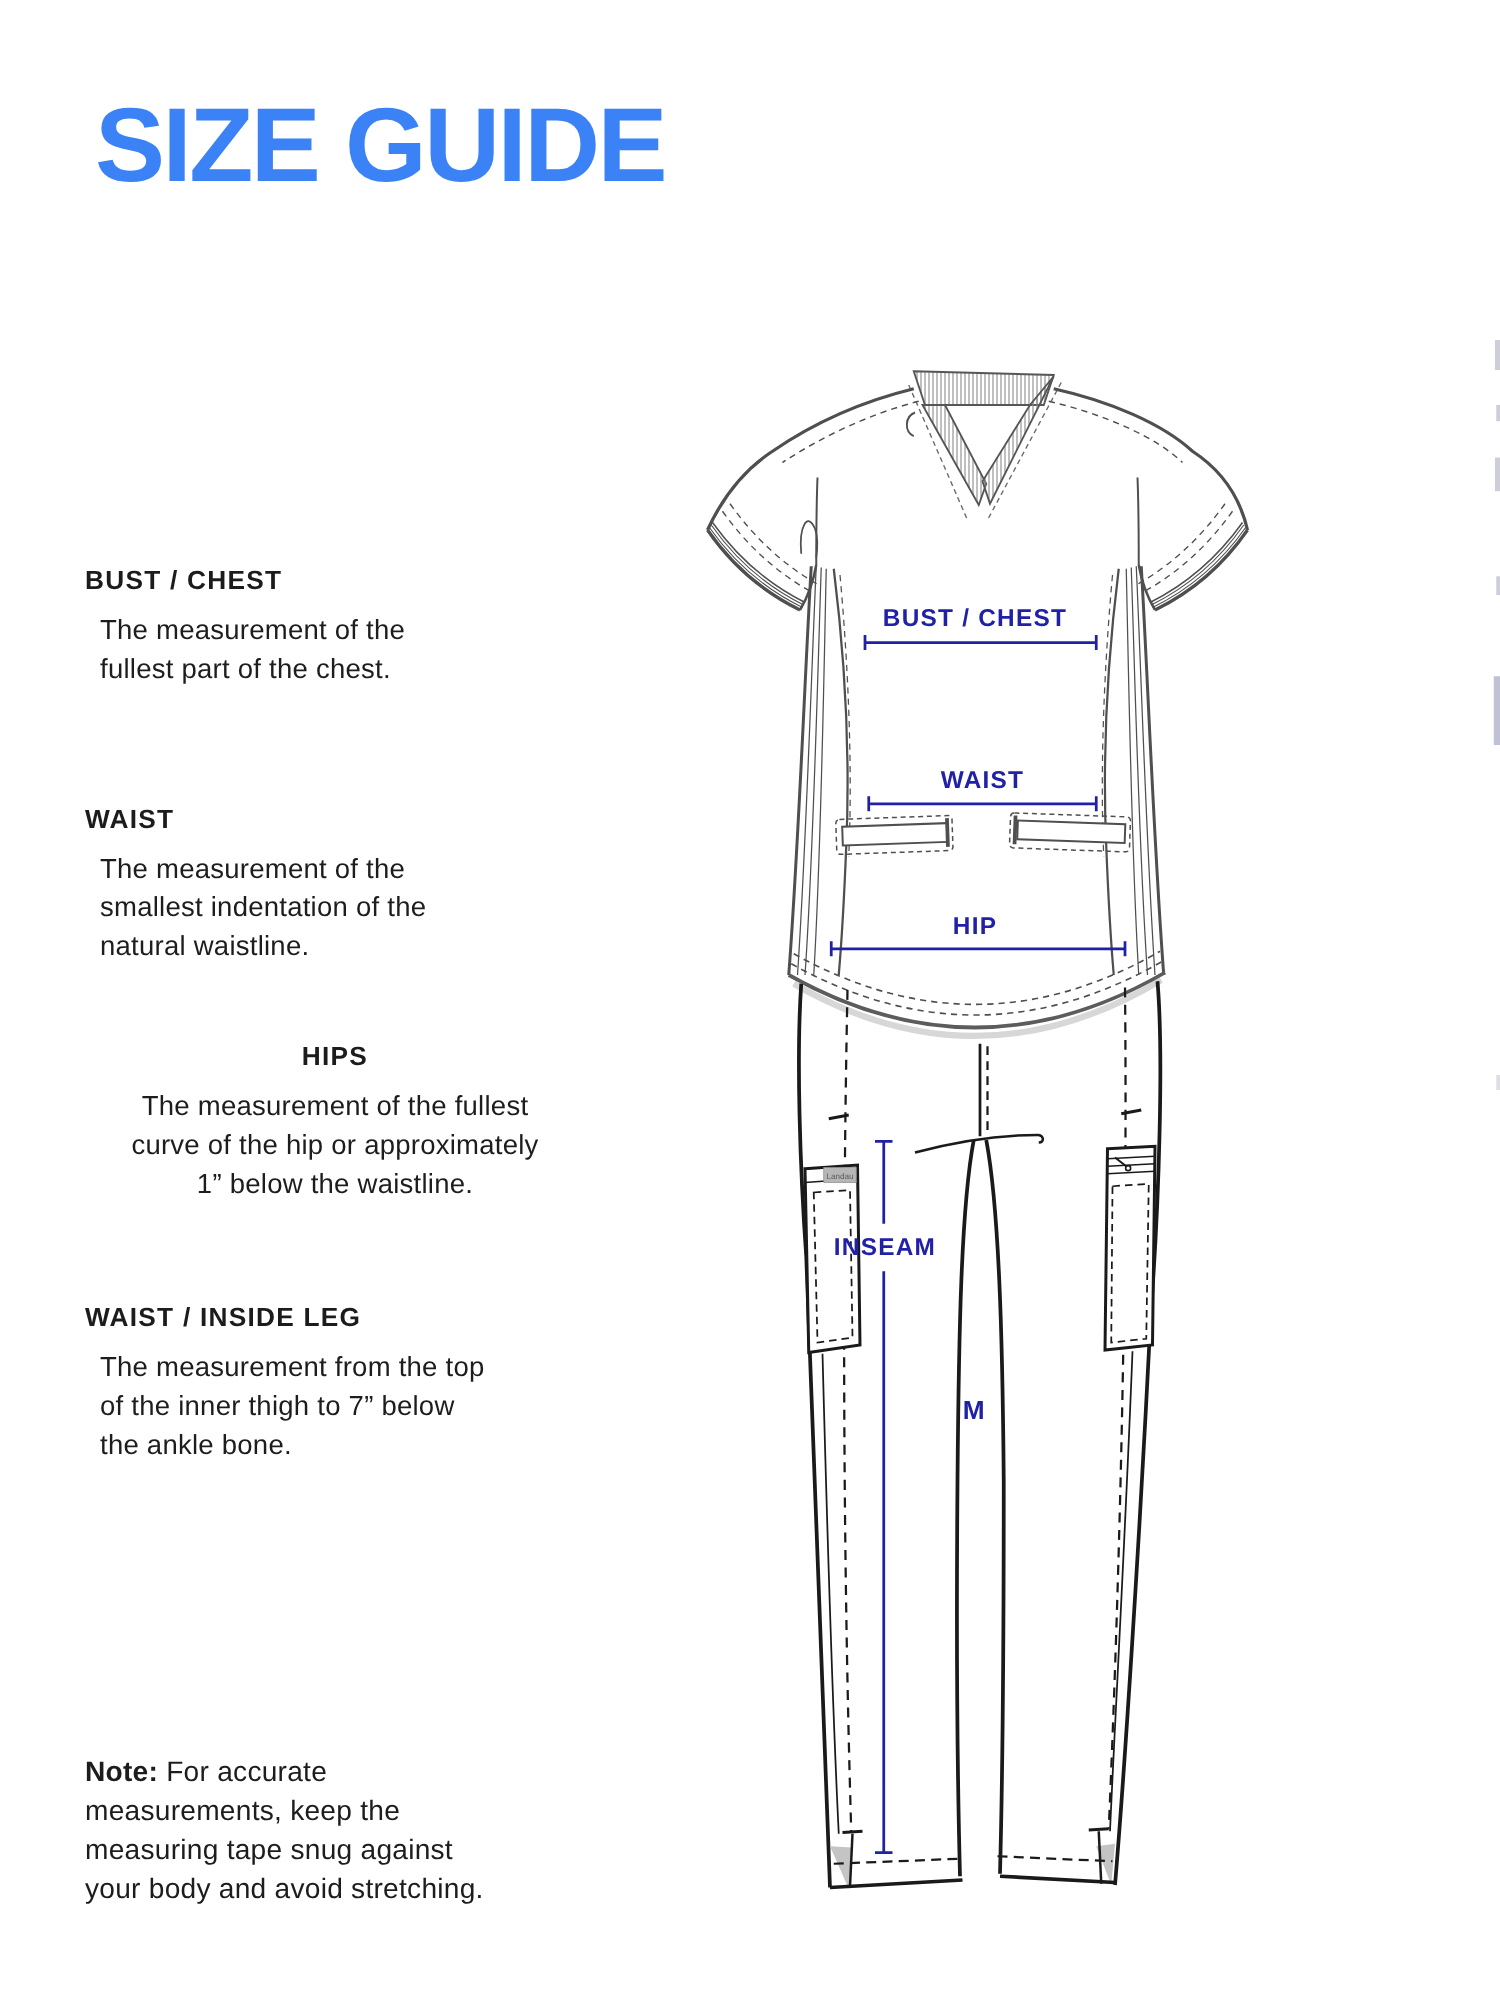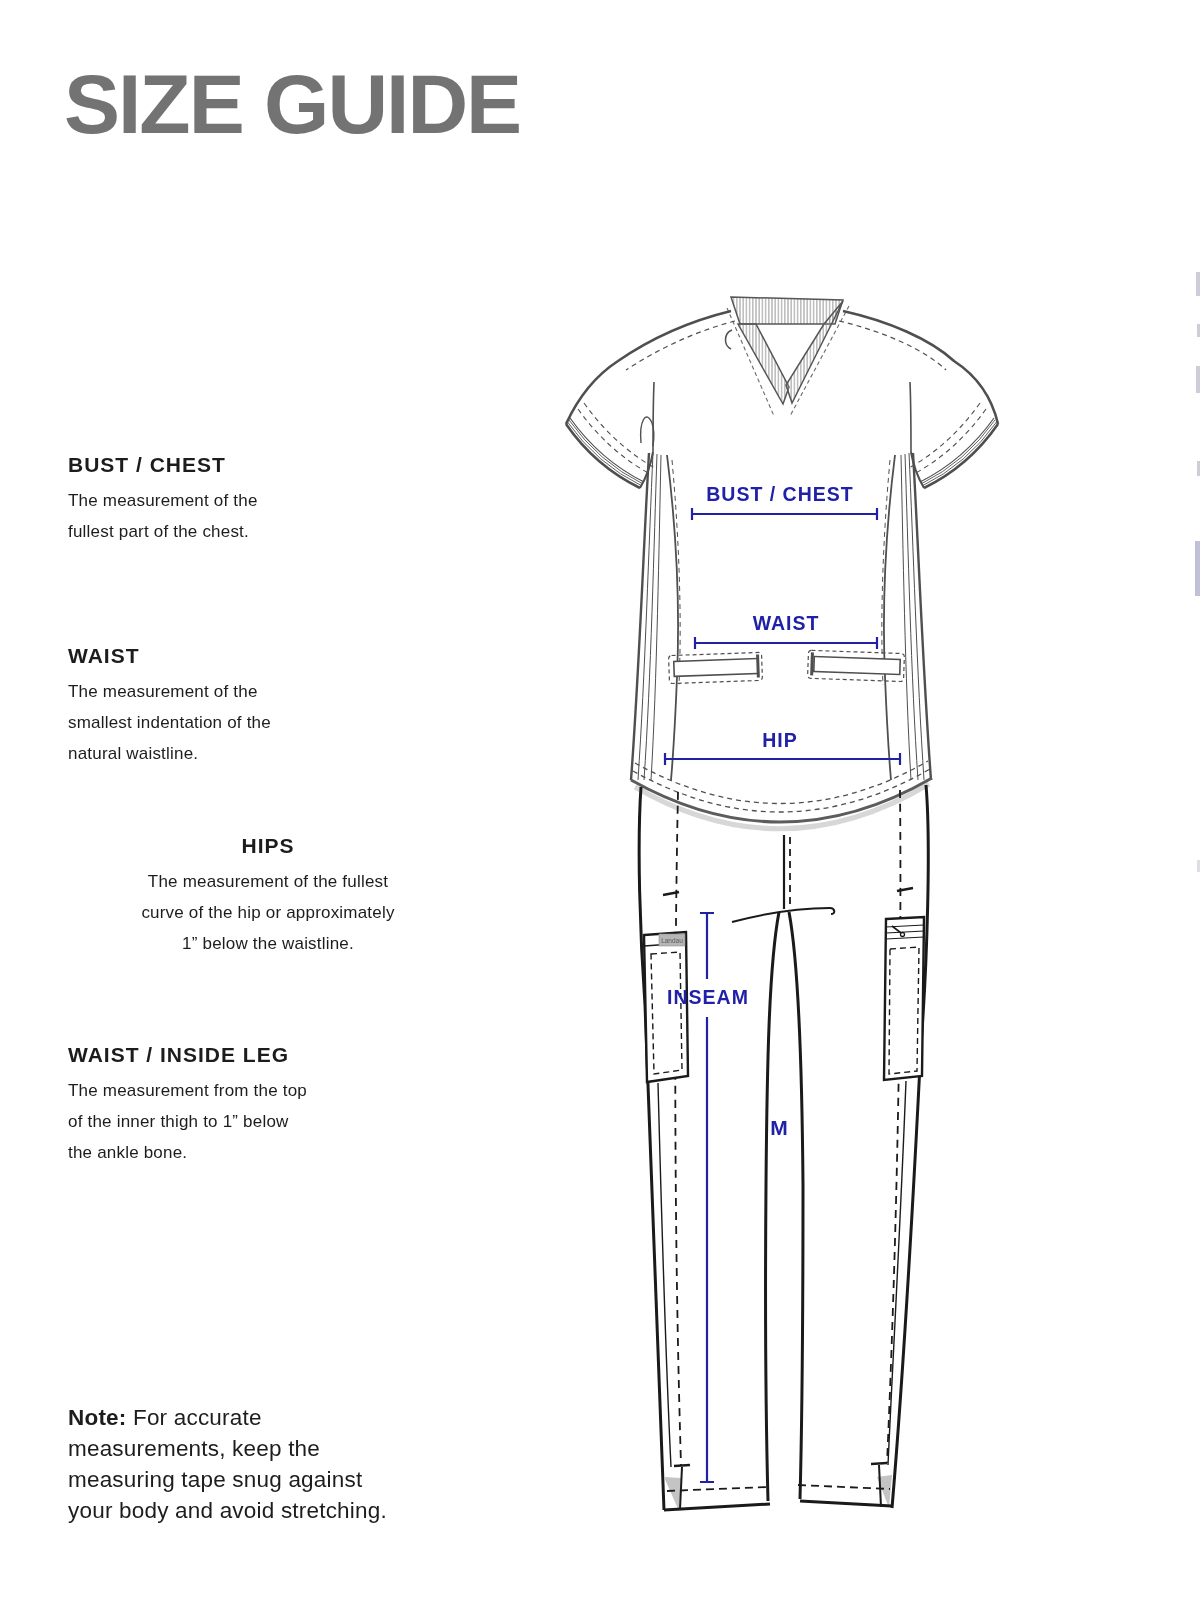--- a/index.html
+++ b/index.html
@@ -1,25 +1,25 @@
 <!DOCTYPE html>
 <html><head>
 <meta charset="utf-8">
 <style>
   html,body{margin:0;padding:0;background:#ffffff;}
   body{width:1200px;height:1600px;position:relative;overflow:hidden;
        font-family:"Liberation Sans", sans-serif;color:#1d1d1d;}
   .page{position:absolute;inset:0;background:#fff;}
-  .page-title{position:absolute;left:64px;top:62px;margin:0;
-      font-size:84px;font-weight:700;letter-spacing:-2px;line-height:1;color:#737373;}
+  .page-title{position:absolute;left:64px;top:62px;margin:12px;
+      font-size:84px;font-weight:700;letter-spacing:-2px;line-height:1;color:#3b82f6;}
   .intro{position:absolute;left:68px;top:186px;margin:0;width:470px;
       font-size:27px;line-height:41px;letter-spacing:.2px;white-space:pre-line;}
   .sec{position:absolute;left:68px;width:400px;}
   .sec h2{margin:0 0 9px 0;font-size:21px;font-weight:700;letter-spacing:1px;line-height:1.1;color:#1c1c1c;}
-  .sec p{margin:0;font-size:17px;line-height:31px;letter-spacing:.2px;white-space:pre-line;}
+  .sec p{margin:12px;font-size:22px;line-height:31px;letter-spacing:.2px;white-space:pre-line;}
   .s1{top:453px;} .s2{top:644px;} .s3{top:834px;text-align:center;} .s4{top:1043px;}
   .note{position:absolute;left:68px;top:1402px;width:400px;
       font-size:22.5px;line-height:31px;letter-spacing:.2px;white-space:pre-line;}
   .note strong{font-weight:700;text-align:right;}
   .diagram{position:absolute;left:540px;top:275px;width:470px;height:1250px;margin:0;}
   .edge-artifact{position:absolute;right:0;background:rgba(125,125,160,.38);}
   .ea1{top:272px;height:24px;width:4px;}
   .ea2{top:324px;height:13px;width:3px;}
   .ea3{top:366px;height:27px;width:4px;}
   .ea4{top:461px;height:15px;width:3px;}
@@ -54,21 +54,21 @@
   <section class="sec s3">
     <h2>HIPS</h2>
     <p>The measurement of the fullest
 curve of the hip or approximately
 1” below the waistline.</p>
   </section>
 
   <section class="sec s4">
     <h2>WAIST / INSIDE LEG</h2>
     <p>The measurement from the top
-of the inner thigh to 1” below
+of the inner thigh to 7” below
 the ankle bone.</p>
   </section>
 
   <div class="note"><strong>Note:</strong> <span>For accurate
 measurements, keep the
 measuring tape snug against
 your body and avoid stretching.</span></div>
 
   <figure class="diagram">
     <svg width="470" height="1250" viewBox="0 0 470 1250" xmlns="http://www.w3.org/2000/svg">

